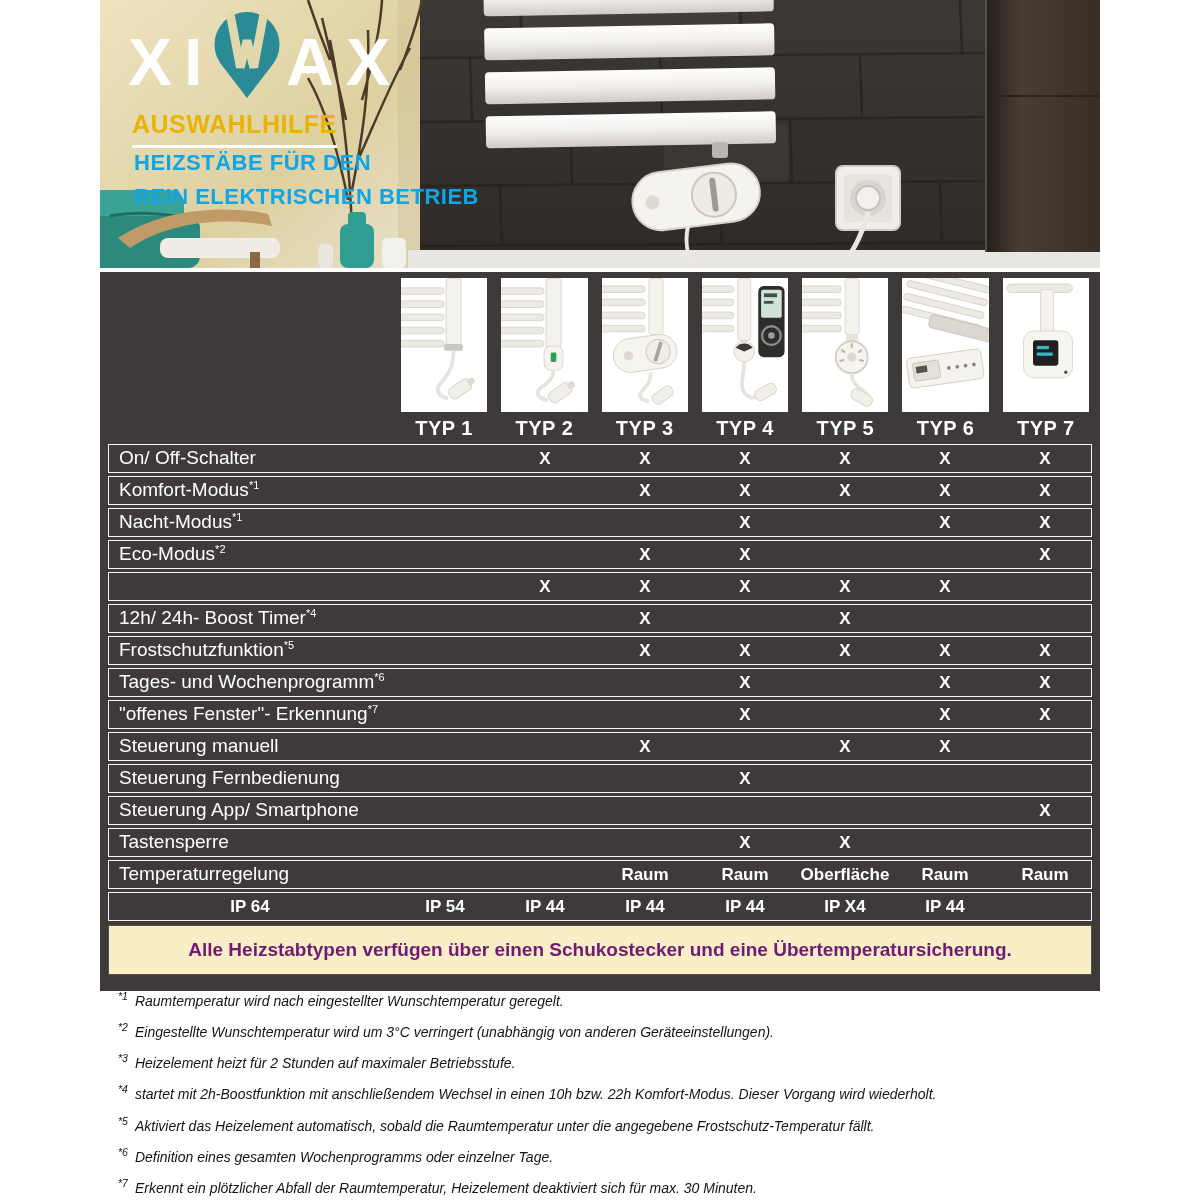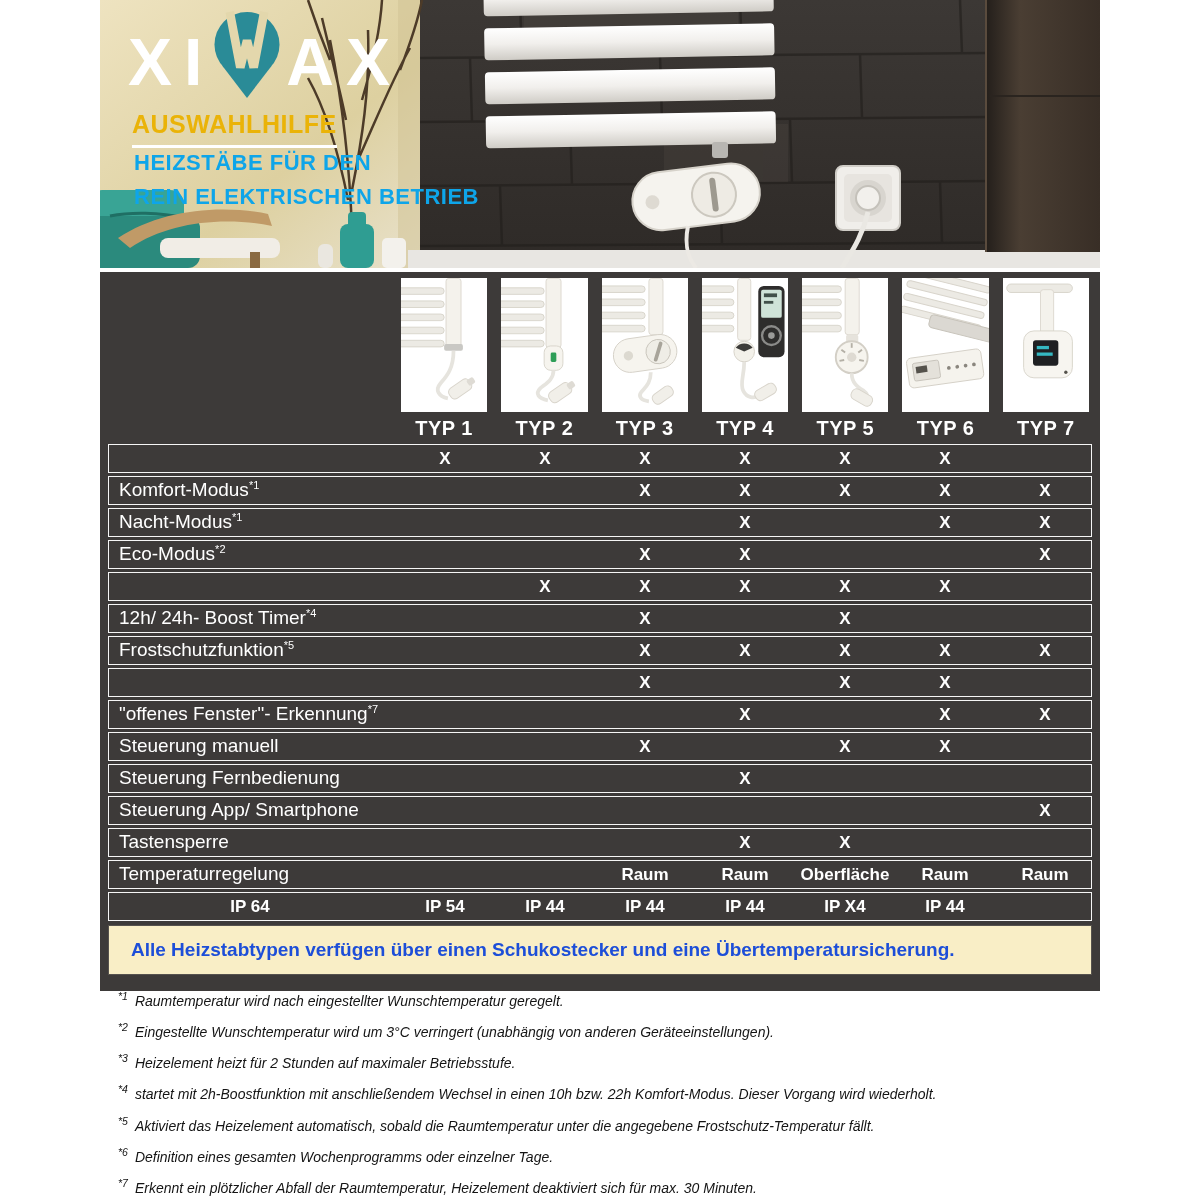--- a/index.html
+++ b/index.html
@@ -22,22 +22,22 @@
   .tableblock{position:absolute;left:100px;top:272px;width:984px;background:#3d3a39;padding:6px 8px 16px 8px;}
   .header-row,.typ-row,.feature-row{display:grid;grid-template-columns:282px repeat(7,1fr);gap:8px;}
   .img-cell{margin:0 3px;height:134px;background:#ffffff;overflow:hidden;}
   .img-cell svg{display:block;width:100%;height:100%;}
   .typ-row{height:32px;align-items:center;}
   .typ-label{text-align:center;color:#ffffff;font-weight:bold;font-size:20px;letter-spacing:0.5px;}
   .feature-row{height:27px;align-items:center;border:1px solid #f6f6f6;margin-bottom:3px;background:#3d3a39;}
   .feature-label{color:#ffffff;font-size:19px;padding-left:10px;white-space:nowrap;}
   .feature-label sup{font-size:11px;}
   .feature-cell{text-align:center;color:#ffffff;font-weight:bold;font-size:17px;}
-  .note{margin-top:4px;background:#f9eec6;border:1px solid #56524e;padding:13px 22px;text-align:left;
-        font-weight:bold;font-size:19px;color:#1d4ed8;}
+  .note{margin-top:4px;background:#f9eec6;border:1px solid #56524e;padding:13px 6px;text-align:center;
+        font-weight:bold;font-size:19px;color:#701a75;}
 
   
   .footnotes{position:absolute;left:118px;top:988px;width:980px;color:#141414;}
   .footnote{font-style:italic;font-size:14px;line-height:17px;margin-bottom:9.5px;}
   .footnote sup{font-size:10.5px;margin-right:7px;}
 </style>
 </head>
 <body>
 
 <div class="page">
@@ -311,20 +311,21 @@
       <div class="typ-label">TYP 2</div>
       <div class="typ-label">TYP 3</div>
       <div class="typ-label">TYP 4</div>
       <div class="typ-label">TYP 5</div>
       <div class="typ-label">TYP 6</div>
       <div class="typ-label">TYP 7</div>
     </div>
 
     <div>
   <div class="feature-row">
+    <div class="feature-label"><span class="flabel-txt">On/ Off-Schalter</span><sup class="flabel-sup"></sup></div>
   <div class="feature-cell"></div>
           <div class="feature-cell">X</div>
           <div class="feature-cell">X</div>
           <div class="feature-cell">X</div>
           <div class="feature-cell">X</div>
           <div class="feature-cell">X</div>
           <div class="feature-cell">X</div>
         </div>
 
   <div class="feature-row">
@@ -386,20 +387,21 @@
   <div class="feature-cell"></div>
           <div class="feature-cell"></div>
           <div class="feature-cell">X</div>
           <div class="feature-cell">X</div>
           <div class="feature-cell">X</div>
           <div class="feature-cell">X</div>
           <div class="feature-cell">X</div>
         </div>
 
   <div class="feature-row">
+    <div class="feature-label"><span class="flabel-txt">Tages- und Wochenprogramm</span><sup class="flabel-sup">*6</sup></div>
   <div class="feature-cell"></div>
           <div class="feature-cell"></div>
           <div class="feature-cell"></div>
           <div class="feature-cell">X</div>
           <div class="feature-cell"></div>
           <div class="feature-cell">X</div>
           <div class="feature-cell">X</div>
         </div>
 
   <div class="feature-row">

